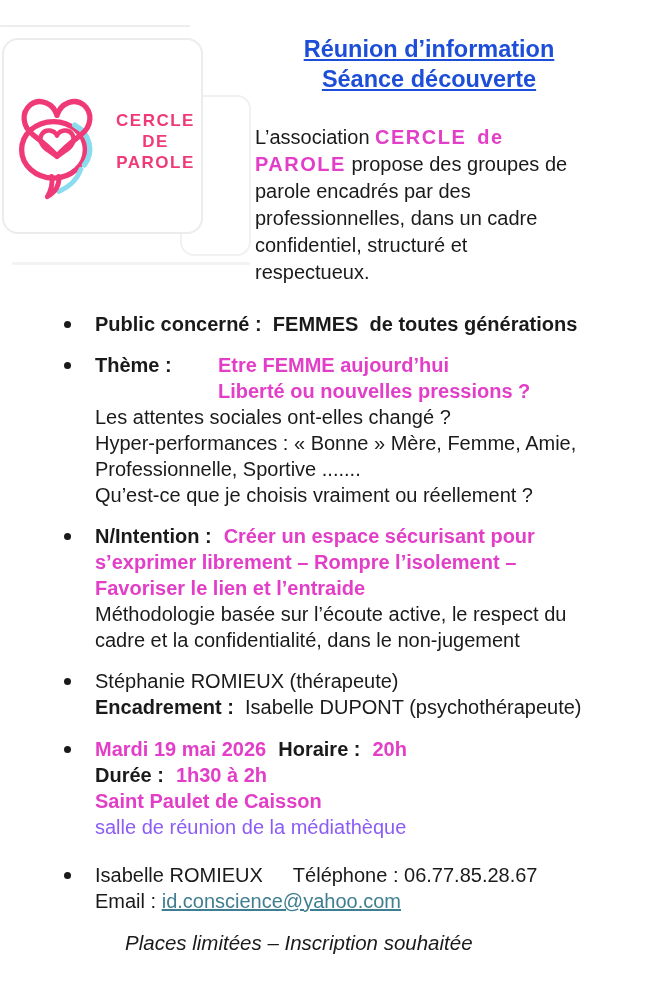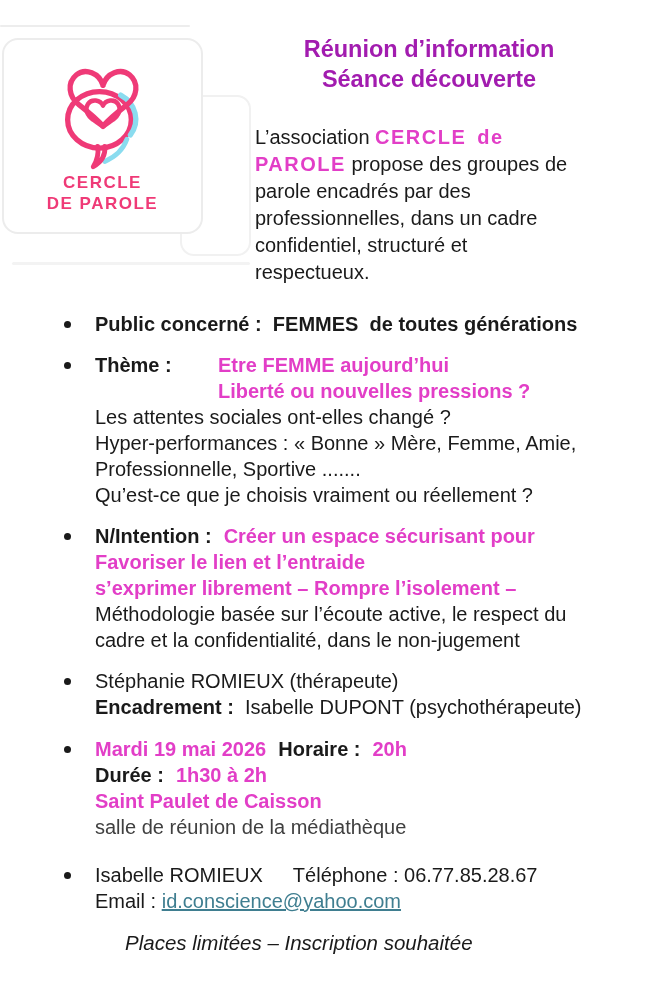--- a/index.html
+++ b/index.html
@@ -6,42 +6,42 @@
   .page{
     position:relative;
     width:650px;height:997px;
     background:#ffffff;
     overflow:hidden;
     font-family:"Liberation Sans", sans-serif;
     color:#1a1a1a;
   }
   .pre{white-space:pre-wrap;}
   .b{font-weight:bold;}
-  .mag{color:#404040;}
+  .mag{color:#8b5cf6;}
   .magb{color:#e23ec7;font-weight:bold;}
 
   
   .top-hairline{position:absolute;left:0;top:25px;width:190px;height:2px;background:#ededed;border-radius:2px;}
   .back-card{position:absolute;left:180px;top:95px;width:67px;height:157px;border:2px solid #f1f1f1;border-radius:14px;background:#ffffff;}
   .bottom-hairline{position:absolute;left:12px;top:262px;width:238px;height:3px;background:#f3f3f3;border-radius:2px;}
   .logo-card{
     position:absolute;left:2px;top:38px;width:201px;height:196px;
     border:2px solid #ececec;border-radius:16px;background:#ffffff;
-    display:flex;flex-direction:column;align-items:center;
+    display:flex;align-items:center;
     padding-top:10px;box-sizing:border-box;
   }
   .logo-icon{display:block;line-height:0;}
   .wordmark{
     margin-top:0px;text-align:center;
     color:#ef3a77;font-weight:bold;font-size:17px;line-height:21px;letter-spacing:1.5px;
   }
 
   
   .title-block{position:absolute;left:253px;top:34px;width:352px;text-align:center;}
-  .title-line{font-size:23.5px;line-height:30px;font-weight:bold;color:#a21caf;}
+  .title-line{font-size:23.5px;line-height:30px;font-weight:bold;color:#1d4ed8;text-decoration:underline;}
   .intro{position:absolute;left:255px;top:124px;width:370px;font-size:20px;line-height:27px;}
   .brand{color:#e23ec7;font-weight:bold;letter-spacing:1.5px;word-spacing:4px;}
 
   
   .content{position:absolute;left:0;top:303px;width:650px;}
   ul.list{list-style:none;margin:8px;padding:0 37px 0 87px;}
   ul.list>li{position:relative;font-size:20px;line-height:26px;margin-bottom:15px;}
   ul.list>li::before{
     content:"";position:absolute;left:-31px;top:10px;width:7px;height:7px;border-radius:50%;background:#1a1a1a;
   }
@@ -110,22 +110,22 @@
           </div>
         </div>
         <div>Les attentes sociales ont-elles changé ?</div>
         <div>Hyper-performances : « Bonne » Mère, Femme, Amie,</div>
         <div>Professionnelle, Sportive .......</div>
         <div>Qu’est-ce que je choisis vraiment ou réellement ?</div>
       </li>
 
       <li>
         <div><span class="b">N/Intention :</span><span class="gap12"></span><span class="magb">Créer un espace sécurisant pour</span></div>
+        <div class="magb">s’exprimer librement – Rompre l’isolement –</div>
         <div class="magb">Favoriser le lien et l’entraide</div>
-        <div class="magb">s’exprimer librement – Rompre l’isolement –</div>
         <div>Méthodologie basée sur l’écoute active, le respect du</div>
         <div>cadre et la confidentialité, dans le non-jugement</div>
       </li>
 
       <li class="li-encadrement">
         <div>Stéphanie ROMIEUX (thérapeute)</div>
         <div><span class="b">Encadrement :</span><span class="pre">  Isabelle DUPONT (psychothérapeute)</span></div>
       </li>
 
       <li class="li-schedule">

